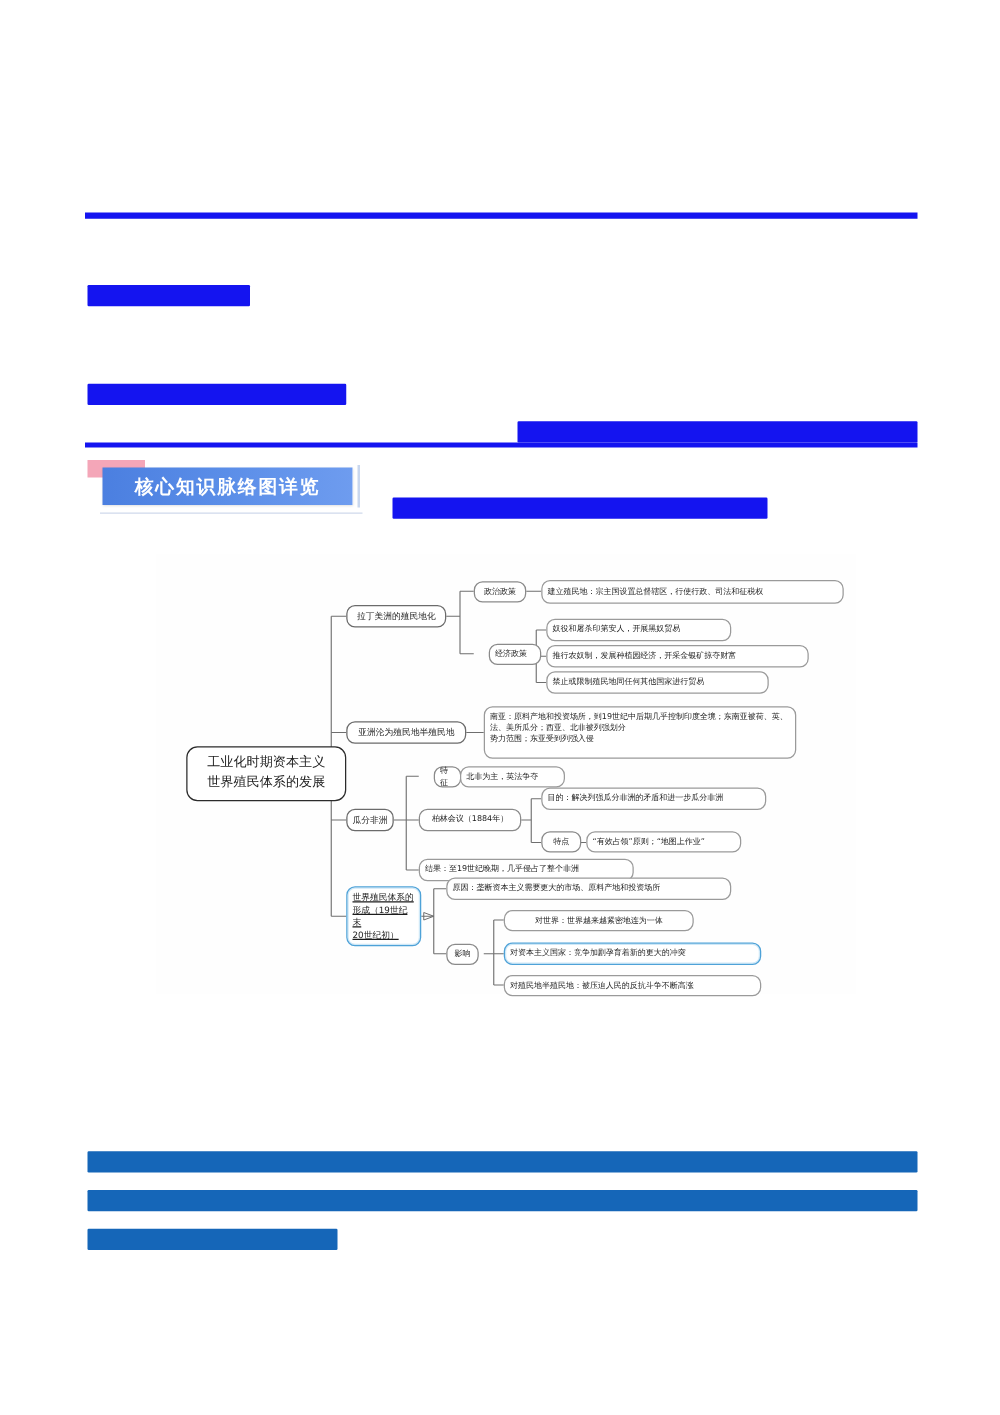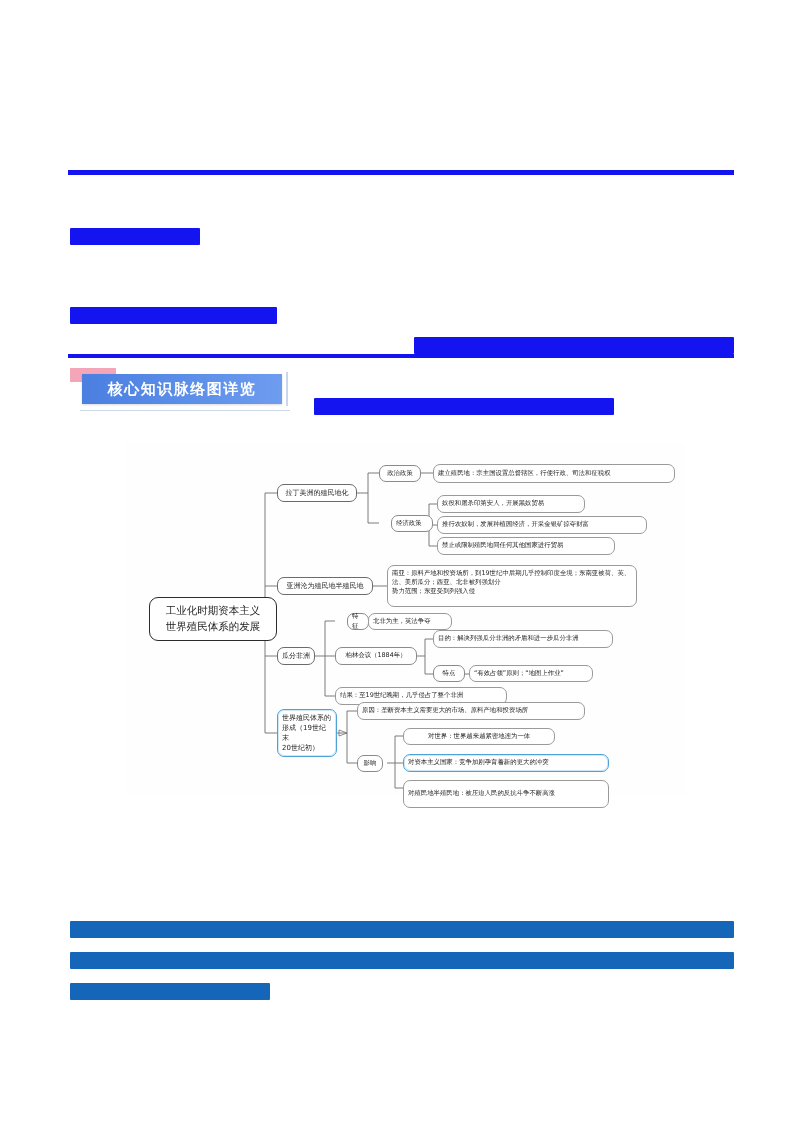--- a/index.html
+++ b/index.html
@@ -238,38 +238,38 @@
     <div class="node lvl2" style="left:308px; top:222px; width:32px; height:17px; justify-content:center;">
       <span>特点</span>
     </div>
     <div class="node leaf" style="left:344px; top:222px; width:124px; height:17px;">
       <span>“有效占领”原则；“地图上作业”</span>
     </div>
     <div class="node leaf" style="left:210px; top:244px; width:172px; height:18px;">
       <span>结果：至19世纪晚期，几乎侵占了整个非洲</span>
     </div>
 
-    <div class="node lvl1 hl" style="left:152px; top:266px; width:60px; height:48px; align-items:center;">
+    <div class="node lvl1 hl" style="left:152px; top:266px; width:60px; height:48px; align-items:center;text-decoration:underline;">
       <span>世界殖民体系的
 形成（19世纪末
 20世纪初）</span>
     </div>
     <div class="node leaf" style="left:232px; top:259px; width:228px; height:18px;">
       <span>原因：垄断资本主义需要更大的市场、原料产地和投资场所</span>
     </div>
     <div class="node lvl2" style="left:232px; top:312px; width:26px; height:17px; justify-content:center;">
       <span>影响</span>
     </div>
     <div class="node leaf" style="left:278px; top:285px; width:152px; height:17px;padding-left:24px;">
       <span>对世界：世界越来越紧密地连为一体</span>
     </div>
     <div class="node leaf hl" style="left:278px; top:311px; width:206px; height:18px;">
       <span>对资本主义国家：竞争加剧孕育着新的更大的冲突</span>
     </div>
-    <div class="node leaf" style="left:278px; top:337px; width:206px; height:28px;">
+    <div class="node leaf" style="left:278px; top:337px; width:206px; height:17px;">
       <span>对殖民地半殖民地：被压迫人民的反抗斗争不断高涨</span>
     </div>
   </div>
 
 
   <div class="redact soft tall" style="left:70px; top:921px; width:664px;"></div>
   <div class="redact soft tall" style="left:70px; top:952px; width:664px;"></div>
   <div class="redact soft tall" style="left:70px; top:983px; width:200px;"></div>
 
 </div>

